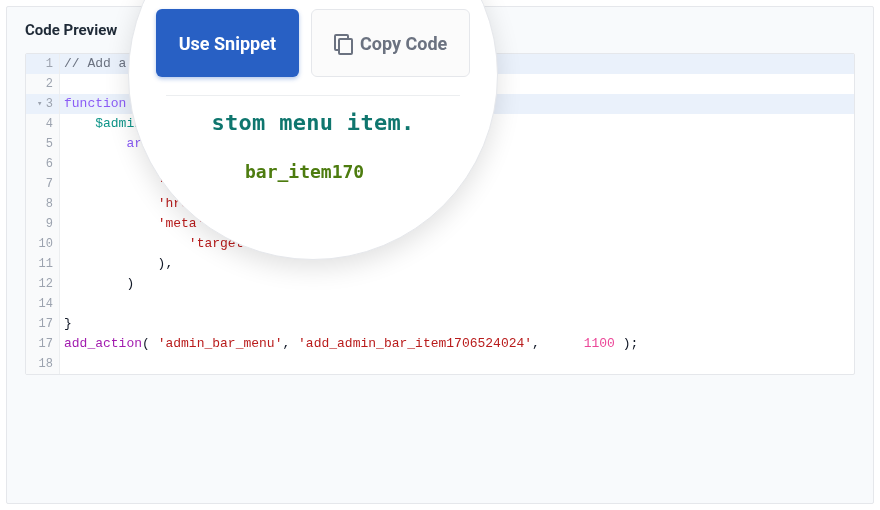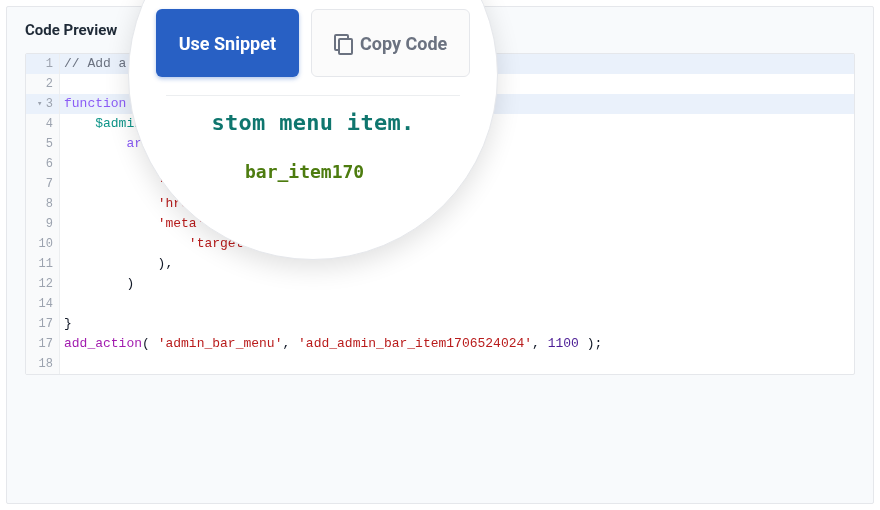--- a/index.html
+++ b/index.html
@@ -67,21 +67,21 @@
     color: #111827;
     overflow: hidden;
   }
   .line.hl { background: #eaf1fb; }
   .line.hl .gutter { background: #eaf1fb; }
   .c-comment { color: #6b7280; }
   .c-key     { color: #8b5cf6; }
   .c-func    { color: #a21caf; }
   .c-var     { color: #0d9488; }
   .c-str     { color: #b91c1c; }
-  .c-num     { color: #4c1d95; }
+  .c-num     { color: #ec4899; margin-left: 36px; }
   .c-punct   { color: #111827; }
 
   
   .lens {
     position: absolute;
     left: 128px;
     top: -110px;
     width: 370px;
     height: 370px;
     border-radius: 50%;

